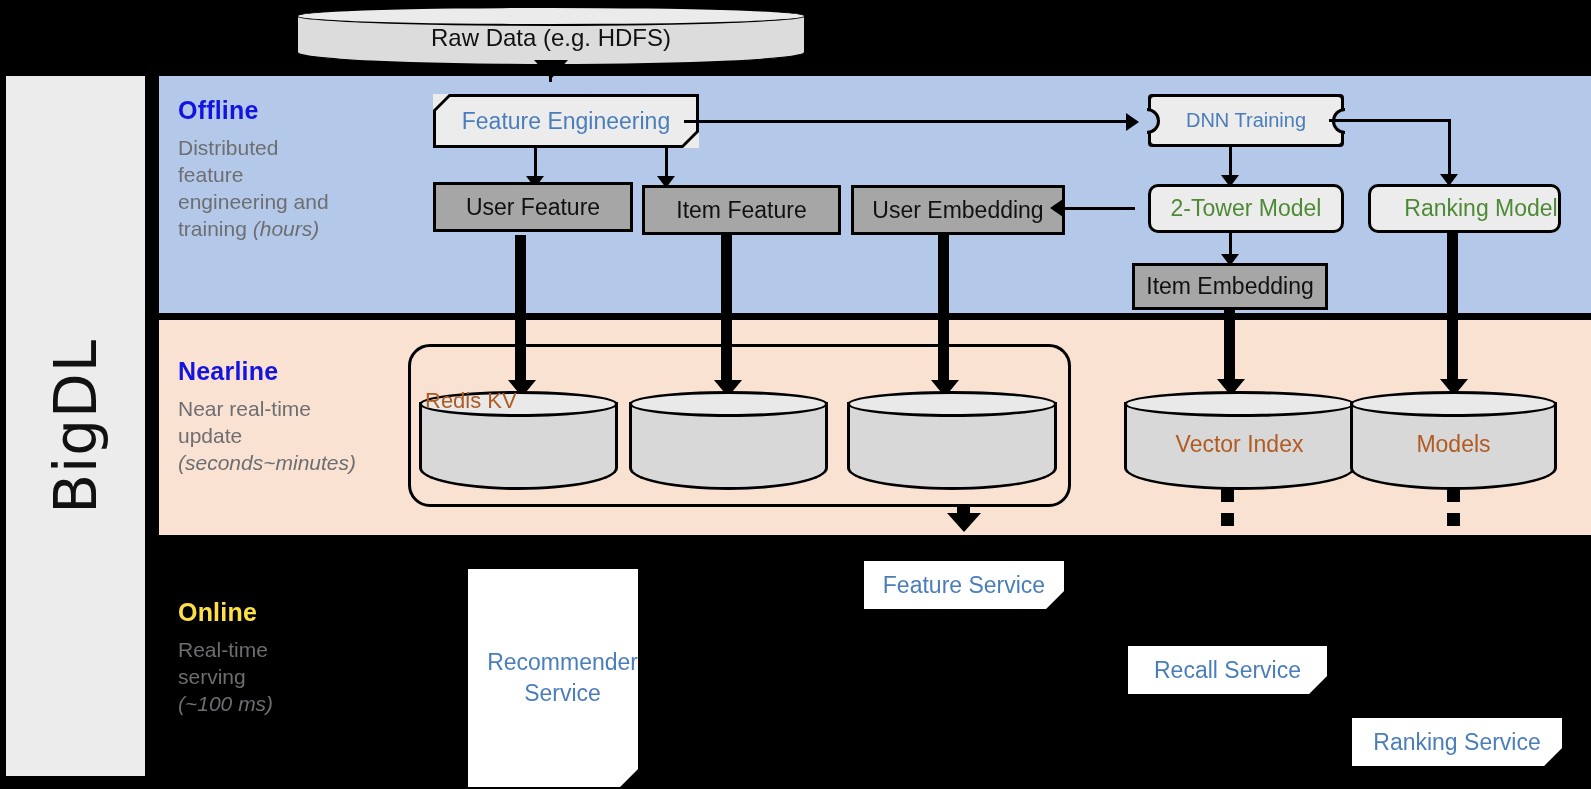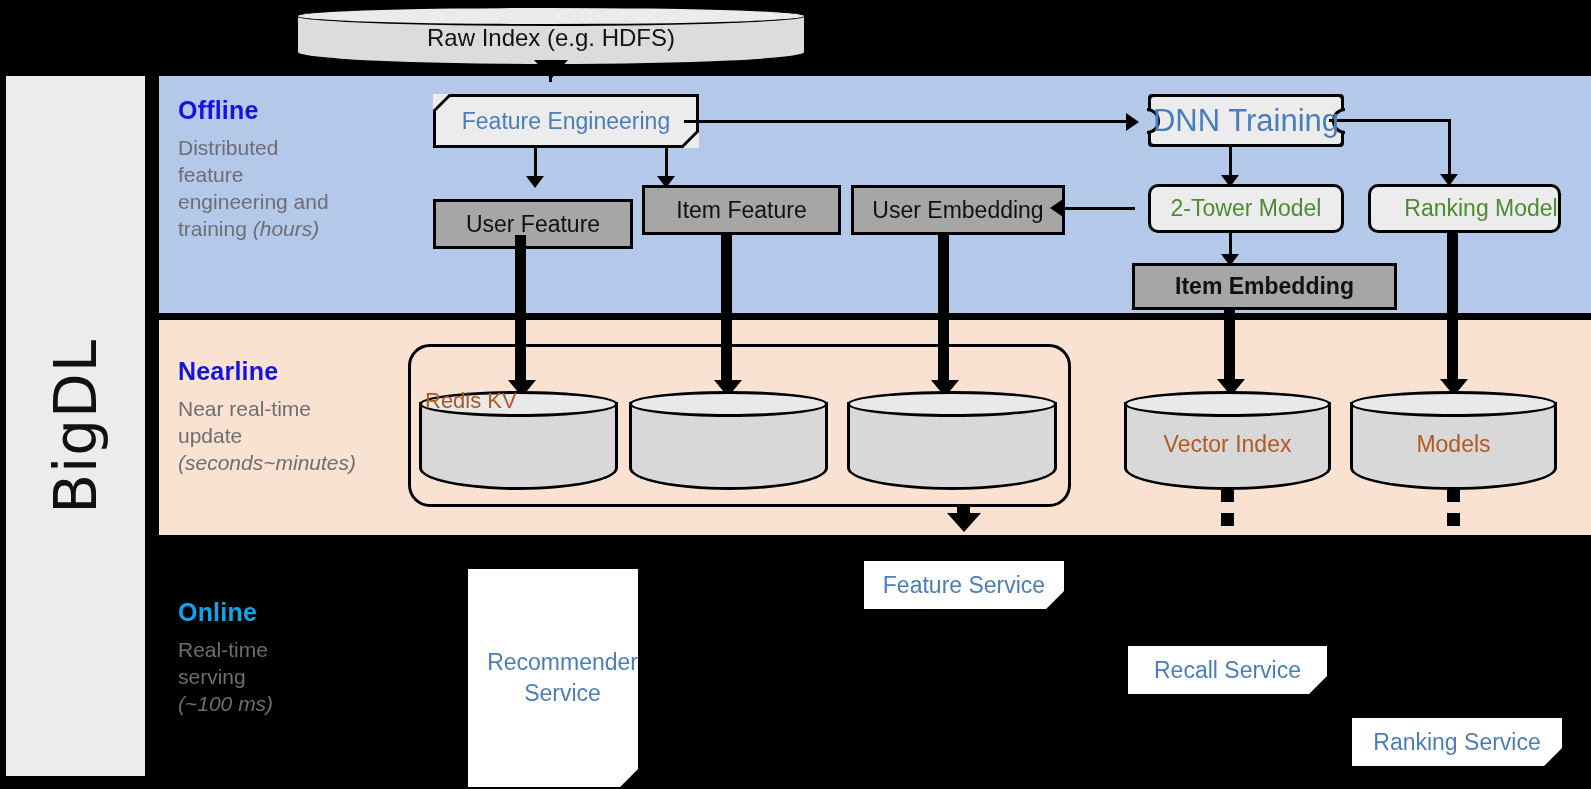--- a/index.html
+++ b/index.html
@@ -21,21 +21,21 @@
     font-size:58px;color:#111;letter-spacing:1px;font-family:"DejaVu Sans",sans-serif;}
 
   
   .band-head{position:absolute;left:178px;}
   .band-title{font-size:25px;color:#1414e0;font-weight:600;margin:0 0 10px 0;letter-spacing:.2px;}
   .band-sub{font-size:21px;color:#6d6e71;line-height:1.28;}
   .band-sub i{font-style:italic;}
   #head-offline{top:96px;}
   #head-nearline{top:357px;}
   #head-online{top:598px;}
-  #head-online .band-title{color:#0ea5e9;}
+  #head-online .band-title{color:#fde047;}
   #head-online .band-sub{color:#6d6e71;}
 
   
   .node{position:absolute;box-sizing:border-box;display:flex;
         align-items:center;justify-content:center;text-align:center;margin-left:15px;}
 
   
   .rect-grey{background:#a6a6a6;border:3px solid #000;color:#111;font-size:23px;}
 
   
@@ -45,21 +45,21 @@
   .rect-chamfer{background:#ececec;font-size:23px;color:#4a7ebb;}
   .rect-chamfer .inner{
     position:absolute;inset:0;background:#000;
     clip-path:polygon(0 16px,16px 0,100% 0,100% calc(100% - 16px),calc(100% - 16px) 100%,0 100%);}
   .rect-chamfer .fill{
     position:absolute;inset:3px;background:#ececec;
     clip-path:polygon(0 14px,14px 0,100% 0,100% calc(100% - 14px),calc(100% - 14px) 100%,0 100%);}
   .rect-chamfer .txt{position:relative;z-index:2;width:100%;}
 
   
-  .card-notch{font-size:31px;color:#4a7ebb;align-items:center;}
+  .card-notch{font-size:20px;color:#4a7ebb;align-items:center;}
   .card-notch .inner{position:absolute;inset:0;background:#000;border-radius:4px;
     clip-path:polygon(0 0,100% 0,100% 100%,0 100%);}
   .card-notch .fill{position:absolute;inset:3px;background:#ececec;border-radius:3px;}
   .card-notch .nl,.card-notch .nr{position:absolute;top:50%;width:13px;height:26px;
     background:#b4c9e9;transform:translateY(-50%);}
   .card-notch .nl{left:-1px;border-radius:0 13px 13px 0;border:3px solid #000;border-left:none;box-sizing:border-box;}
   .card-notch .nr{right:-1px;border-radius:13px 0 0 13px;border:3px solid #000;border-right:none;box-sizing:border-box;}
   .card-notch .txt{position:relative;z-index:3;width:100%;}
 
   
@@ -149,21 +149,21 @@
     <div class="band-sub">
       <span>Real-time</span><br>
       <span>serving</span><br>
       <i>(~100 ms)</i>
     </div>
   </div>
 
   <div id="raw-data">
     <div class="body"></div>
     <div class="top"></div>
-    <div class="label">Raw Index (e.g. HDFS)</div>
+    <div class="label">Raw Data (e.g. HDFS)</div>
   </div>
 
   <div class="ln thin-v" style="left:549px;top:66px;height:16px;"></div>
   <div class="ah-down-big" style="left:534px;top:60px;"></div>
 
   <div class="node rect-chamfer" style="left:418px;top:94px;width:266px;height:54px;">
     <div class="inner"></div>
     <div class="fill"></div>
     <div class="txt">Feature Engineering</div>
   </div>
@@ -185,30 +185,30 @@
     <div class="txt">DNN Training</div>
   </div>
 
   <div class="ln thin-v" style="left:1229px;top:147px;height:32px;"></div>
   <div class="ah-down" style="left:1221px;top:175px;"></div>
 
   <div class="ln thin-h" style="left:1329px;top:119px;width:122px;"></div>
   <div class="ln thin-v" style="left:1448px;top:119px;height:58px;"></div>
   <div class="ah-down" style="left:1440px;top:174px;"></div>
 
-  <div class="node rect-grey" style="left:418px;top:199px;width:200px;height:50px;">
+  <div class="node rect-grey" style="left:418px;top:182px;width:200px;height:50px;">
     <span>User Feature</span>
   </div>
   <div class="node rect-grey" style="left:627px;top:185px;width:199px;height:50px;">
     <span>Item Feature</span>
   </div>
   <div class="node rect-grey" style="left:836px;top:185px;width:214px;height:50px;">
     <span>User Embedding</span>
   </div>
-  <div class="node rect-grey" style="left:1117px;top:263px;width:265px;height:47px;font-weight:bold;">
+  <div class="node rect-grey" style="left:1117px;top:263px;width:196px;height:47px;">
     <span>Item Embedding</span>
   </div>
 
   <div class="node rect-round" style="left:1133px;top:184px;width:196px;height:49px;color:#4e8a35;">
     <span>2-Tower Model</span>
   </div>
   <div class="node rect-round" style="left:1353px;top:184px;width:193px;height:49px;color:#4e8a35;padding-left:33px;">
     <span>Ranking Model</span>
   </div>
 
@@ -245,21 +245,21 @@
     <div class="body"></div>
     <div class="top"></div>
     <div class="label"></div>
   </div>
   <div class="cyl" style="left:847px;top:391px;width:210px;height:99px;">
     <div class="body"></div>
     <div class="top"></div>
     <div class="label"></div>
   </div>
 
-  <div class="cyl" style="left:1124px;top:391px;width:207px;height:99px;">
+  <div class="cyl" style="left:1124px;top:391px;width:207px;height:99px;padding-left:24px;">
     <div class="body"></div>
     <div class="top"></div>
     <div class="label">Vector Index</div>
   </div>
   <div class="cyl" style="left:1350px;top:391px;width:207px;height:99px;">
     <div class="body"></div>
     <div class="top"></div>
     <div class="label">Models</div>
   </div>
 

